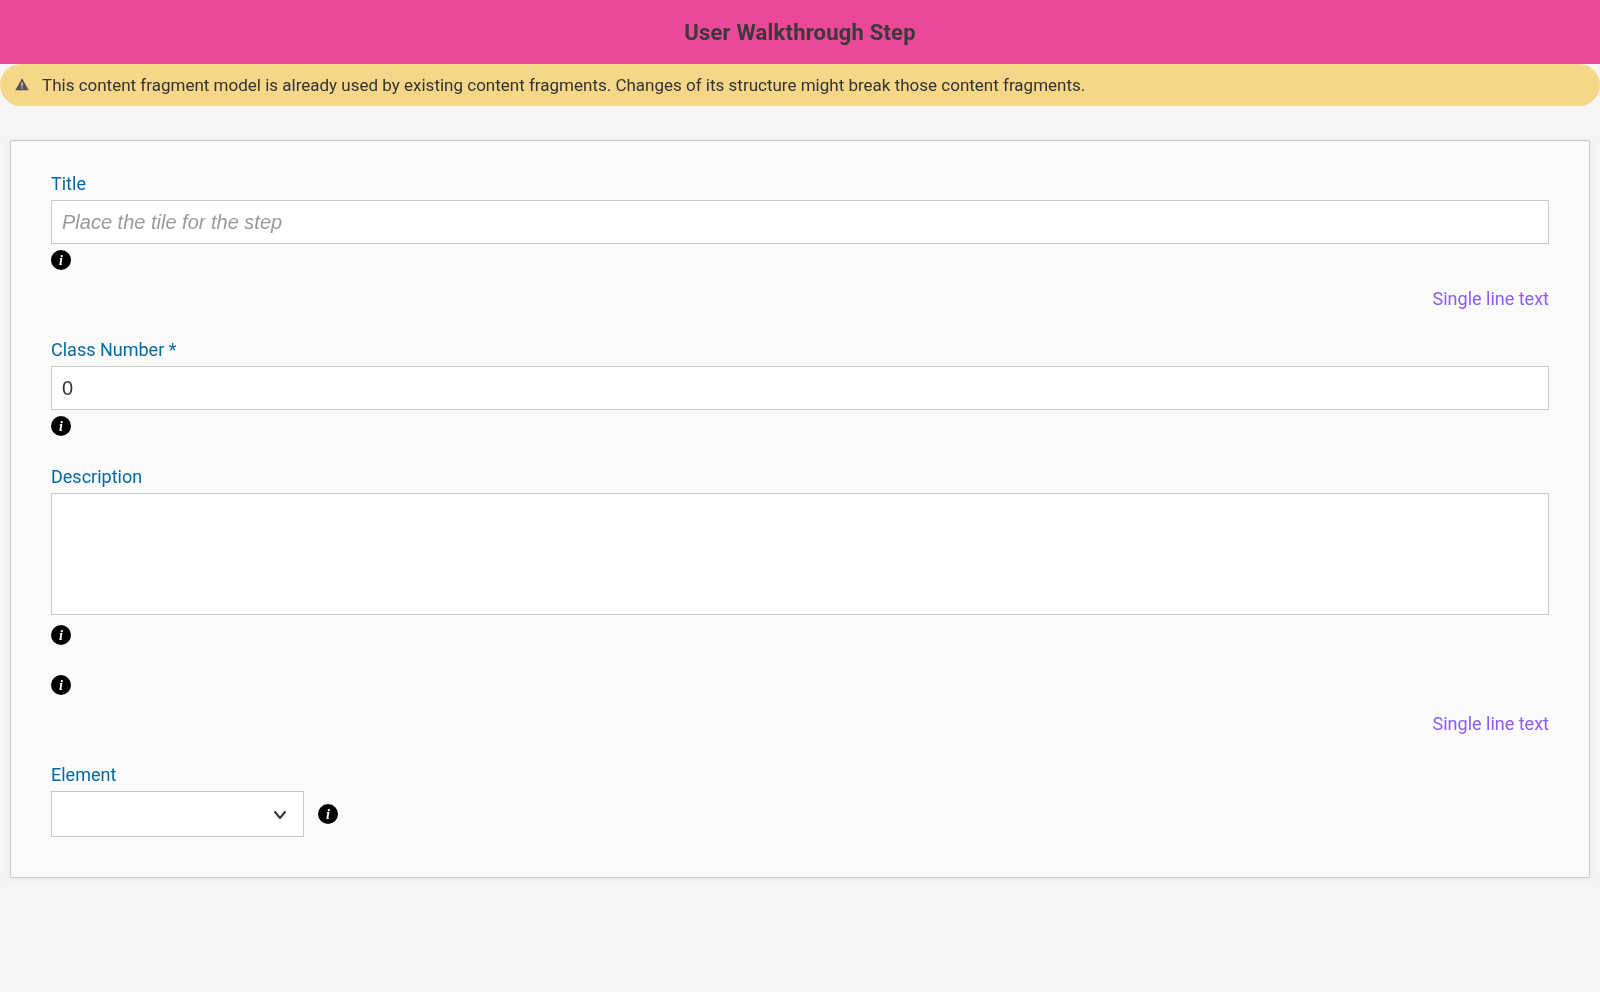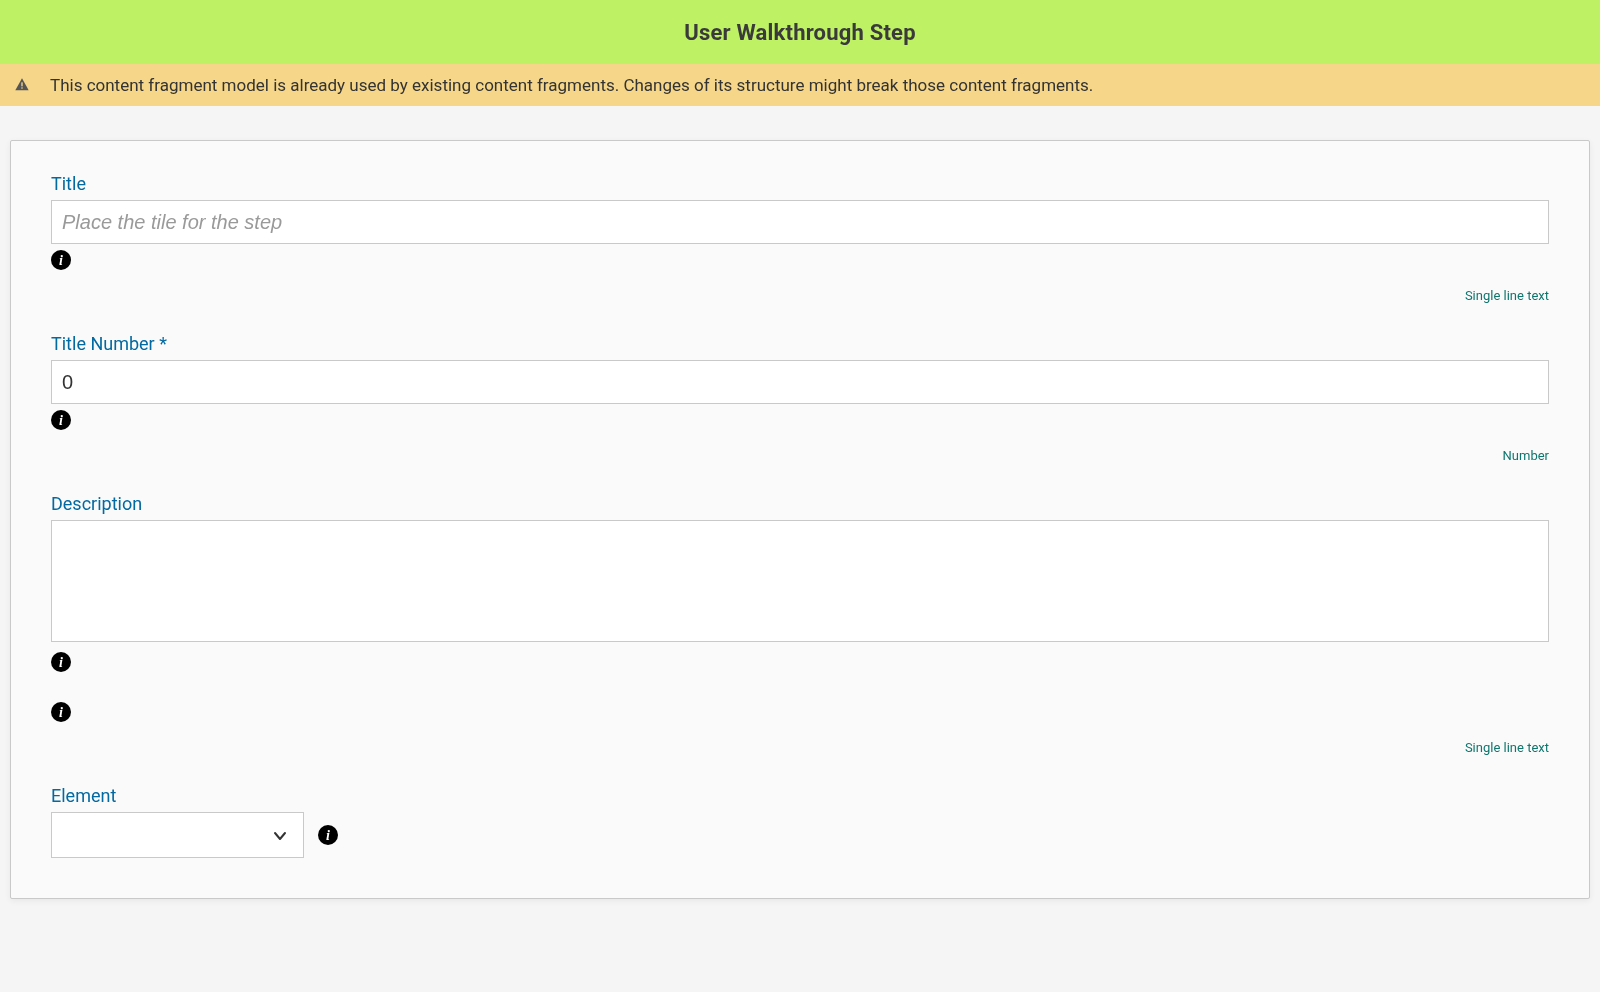--- a/index.html
+++ b/index.html
@@ -9,39 +9,40 @@
       background: #f5f5f5;
       color: #333;
     }
     body {
       padding: 0 0 140px 0; 
     }
     .page-top {
       width: 100%;
     }
     .header-bar {
-      background: #bef264;
+      background: #ec4899;
       height: 64px;
       display: flex;
       align-items: center;
       justify-content: center;
       border-bottom: 0;
     }
     .header-title {
       font-size: 22px;
       font-weight: 700;
       color: #3a3a3a;
       letter-spacing: 0.2px;
     }
     .warning-bar {
       background: #f6d688;
       display: flex;
       align-items: center;
-      gap: 20px;
+      gap: 12px;
       padding: 11px 14px;
+      border-radius: 21px;
     }
     .warn-icon {
       width: 16px; height: 16px;
       display: inline-flex; align-items: center; justify-content: center;
       color: #555;
       flex-shrink: 0;
     }
     .warning-text {
       font-size: 17px;
       color: #333;
@@ -105,22 +106,22 @@
       width: 20px; height: 20px;
       display: inline-flex; align-items: center; justify-content: center;
       flex-shrink: 0;
     }
     .type-hint-row {
       display: flex;
       justify-content: flex-end;
       margin-top: 18px;
     }
     .type-hint {
-      font-size: 13px;
-      color: #0f766e;
+      font-size: 18px;
+      color: #8b5cf6;
     }
     
     .select-wrap {
       display: flex;
       align-items: center;
       gap: 14px;
     }
     .select-box {
       position: relative;
       width: 253px;
@@ -174,32 +175,29 @@
             <text x="10" y="15" font-size="14" text-anchor="middle">i</text>
           </svg>
         </span>
       </div>
       <div class="type-hint-row">
         <span class="type-hint">Single line text</span>
       </div>
     </div>
 
     <div class="field-block">
-      <label class="field-label">Title Number *</label>
+      <label class="field-label">Class Number *</label>
       <input type="text" class="text-input has-value" value="0" style="">
       <div class="info-row">
         <span class="info-icon">
           <svg class="svg-info" viewBox="0 0 20 20" width="20" height="20">
             <circle cx="10" cy="10" r="10"></circle>
             <text x="10" y="15" font-size="14" text-anchor="middle">i</text>
           </svg>
         </span>
-      </div>
-      <div class="type-hint-row">
-        <span class="type-hint">Number</span>
       </div>
     </div>
 
     <div class="field-block">
       <label class="field-label">Description</label>
       <textarea class="textarea-input" style=""></textarea>
       <div class="info-row">
         <span class="info-icon">
           <svg class="svg-info" viewBox="0 0 20 20" width="20" height="20">
             <circle cx="10" cy="10" r="10"></circle>

